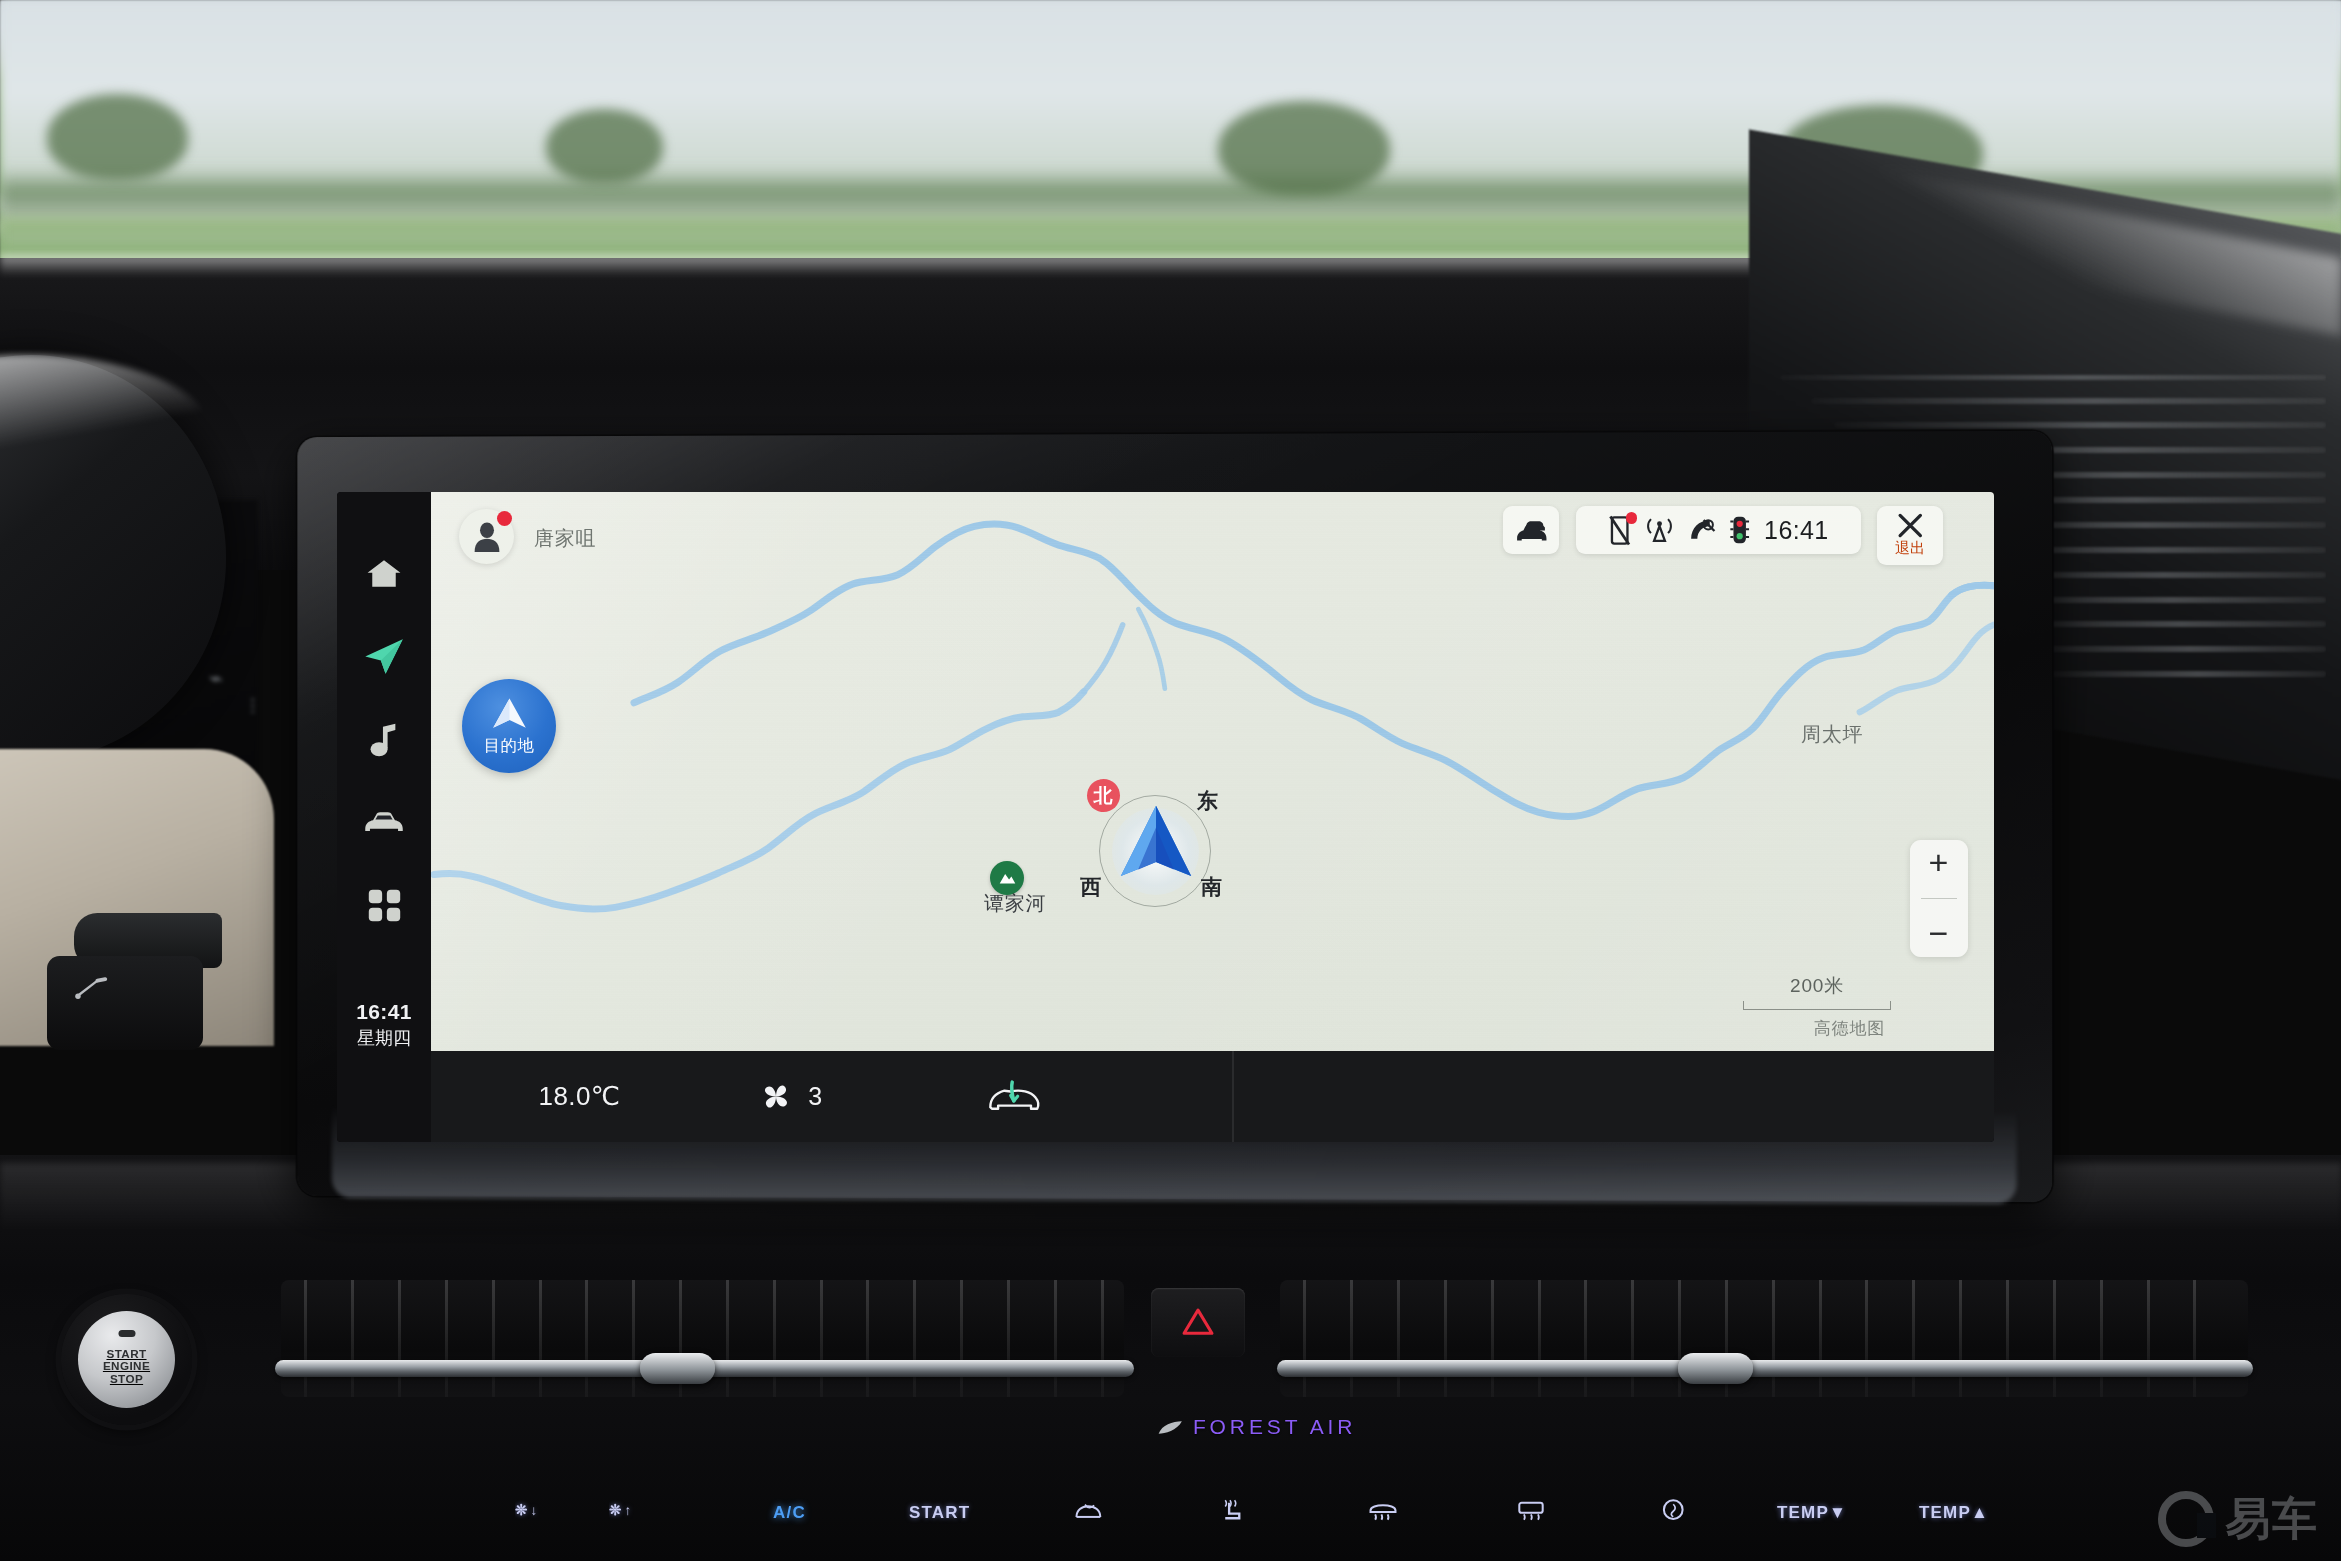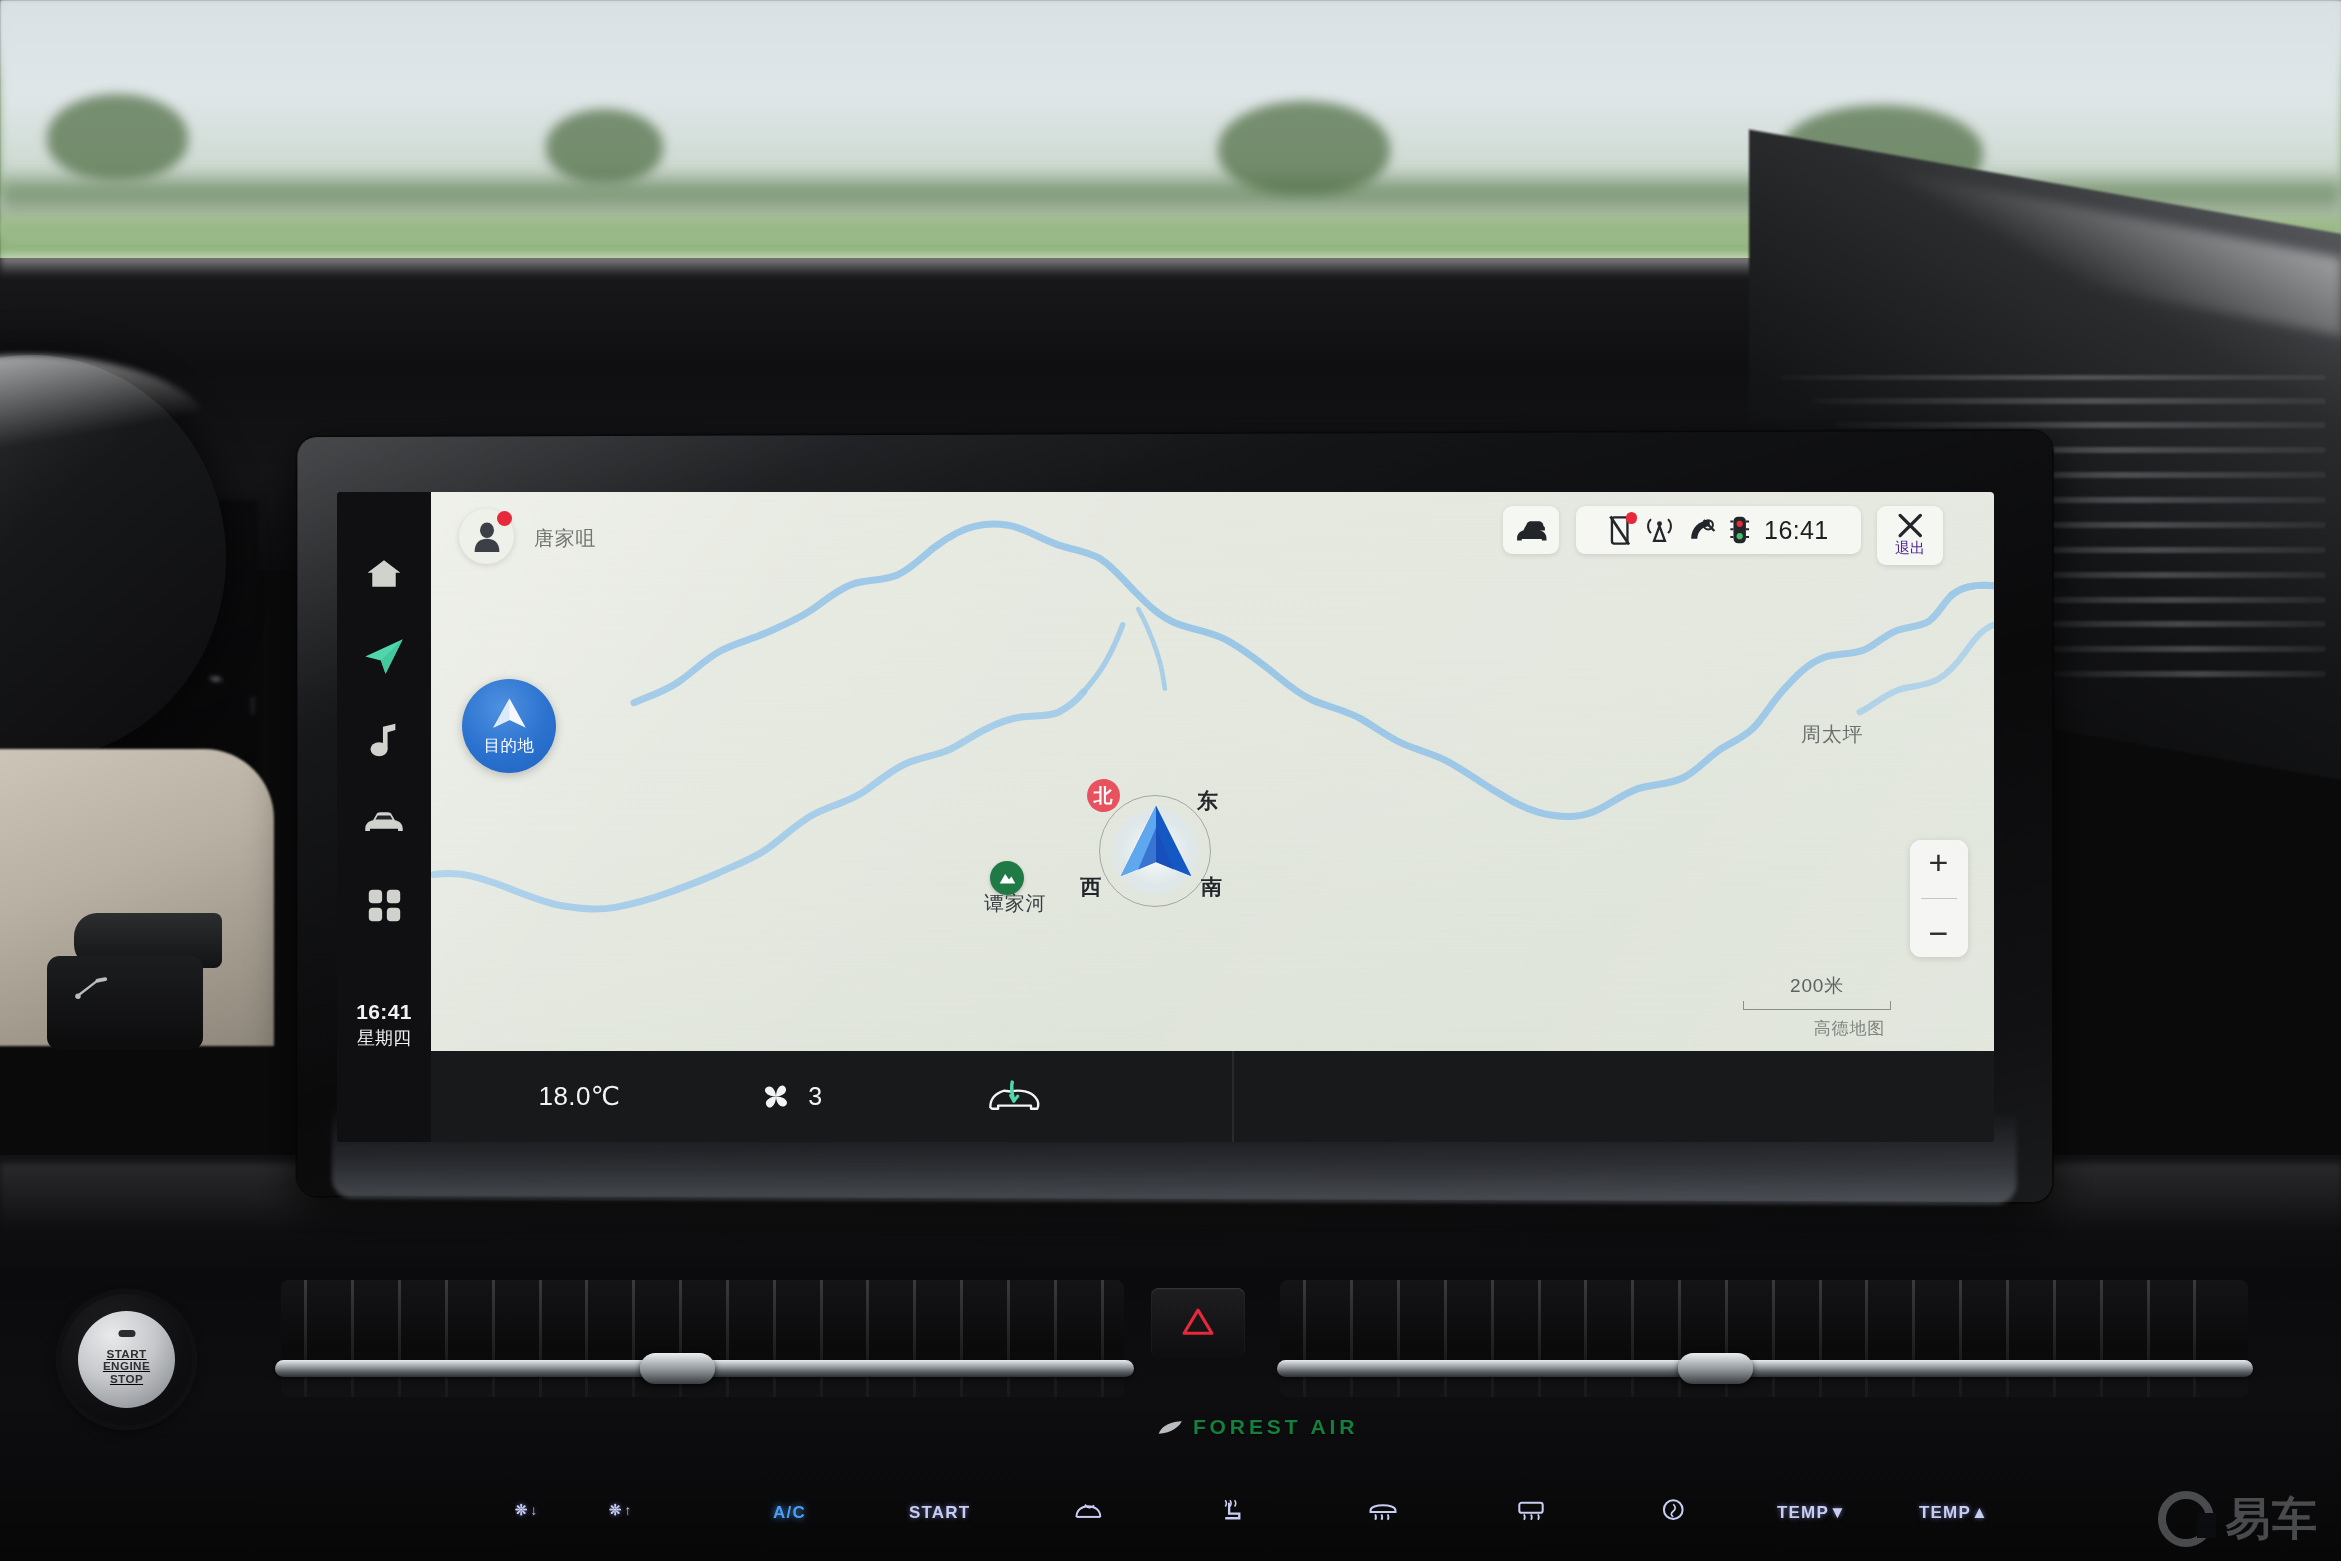--- a/index.html
+++ b/index.html
@@ -274,21 +274,21 @@
     position:absolute; background:rgba(246,247,243,.93); border-radius:9.4px;
     display:flex; align-items:center; justify-content:center;
     box-shadow:0 1.6px 5.5px rgba(0,0,0,.10);
   }
   .chip-cars { left:1072px; top:14px; width:56px; height:48px; cursor:pointer; }
   .chip-status { left:1145px; top:14px; width:285px; height:48px; gap:12.5px; padding:0 12.5px; }
   .chip-status .time { font-size:25px; color:#1c1e20; font-weight:500; letter-spacing:0.4px; }
   .chip-exit {
     left:1446px; top:14px; width:66px; height:59px; flex-direction:column; gap:1.6px; cursor:pointer;
   }
-  .chip-exit .lbl { font-size:15px; color:#4c1d95; }
+  .chip-exit .lbl { font-size:15px; color:#c2410c; }
   .ph-dot { position:absolute; width:11.7px; height:11.7px; border-radius:50%; background:#e8293c; }
 
   
   .zoombox {
     position:absolute; right:26.5px; top:348px; width:58px; height:117px; border-radius:11px;
     background:rgba(246,247,243,.95); box-shadow:0 1.6px 6.2px rgba(0,0,0,.12);
     display:flex; flex-direction:column; align-items:center; justify-content:space-around;
     cursor:pointer;
   }
   .zoombox .divider { width:36px; height:1.6px; background:#c4c8c2; }
@@ -363,21 +363,21 @@
   
   .ctrl-strip { position:absolute; left:0; top:1495px; width:2342px; height:66px; }
   .ctrl-lbl {
     position:absolute; color:#c9cdf2; font-size:17px; font-weight:bold; letter-spacing:1.2px;
     text-shadow:0 0 5.5px rgba(150,165,255,.6); white-space:nowrap;
   }
   .ctrl-lbl.ac { color:#4d9ef5; text-shadow:0 0 7.8px rgba(77,158,245,.9); }
 
   .forest {
     position:absolute; left:1157px; top:1415px; display:flex; align-items:center; gap:9.4px;
-    color:#15803d; font-size:21px; letter-spacing:3.9px; font-weight:700;
+    color:#8b5cf6; font-size:21px; letter-spacing:3.9px; font-weight:400;
     text-shadow:0 0.8px 1.6px rgba(0,0,0,.8);
   }
 
   .watermark {
     position:absolute; right:23.4px; bottom:12.5px; display:flex; align-items:center; gap:11px;
     opacity:.30;
   }
   .wm-ring {
     width:56px; height:56px; border-radius:50%; border:8.6px solid #dfe3e8;
     position:relative;

